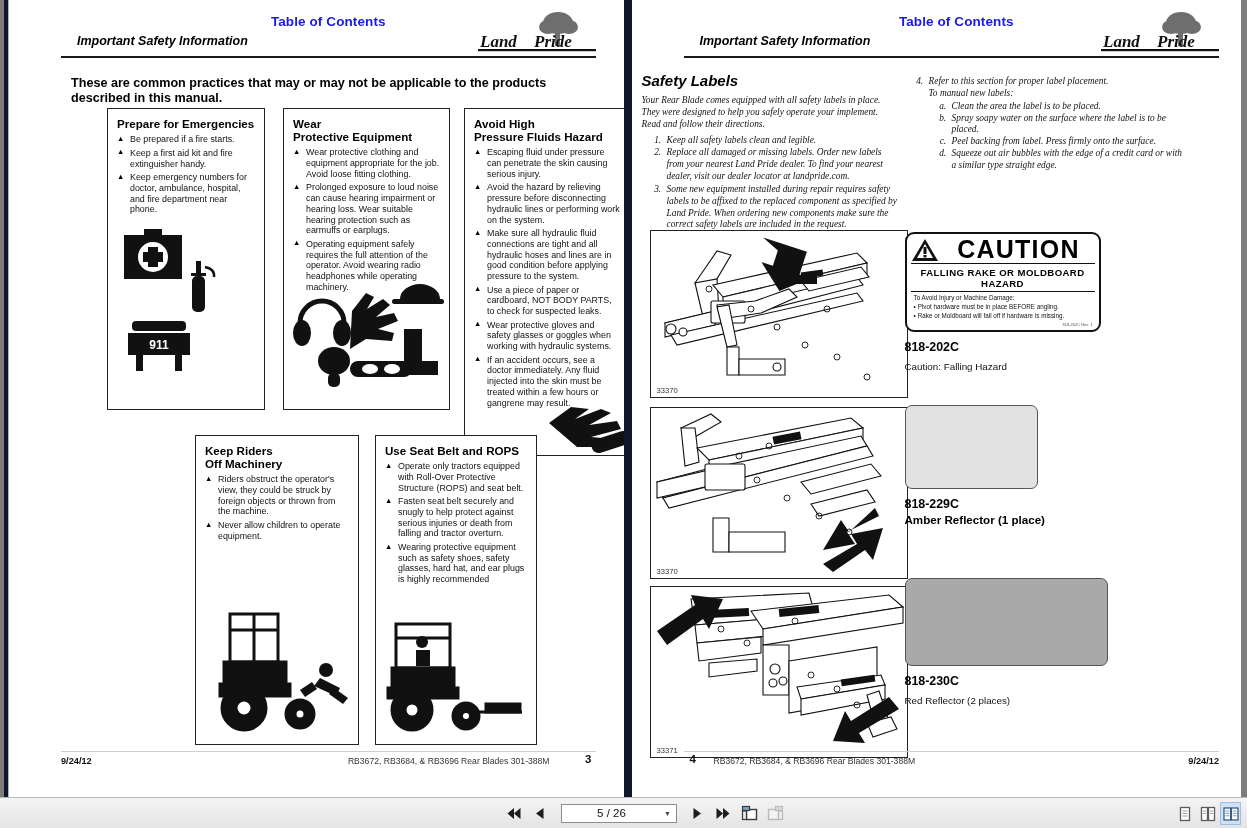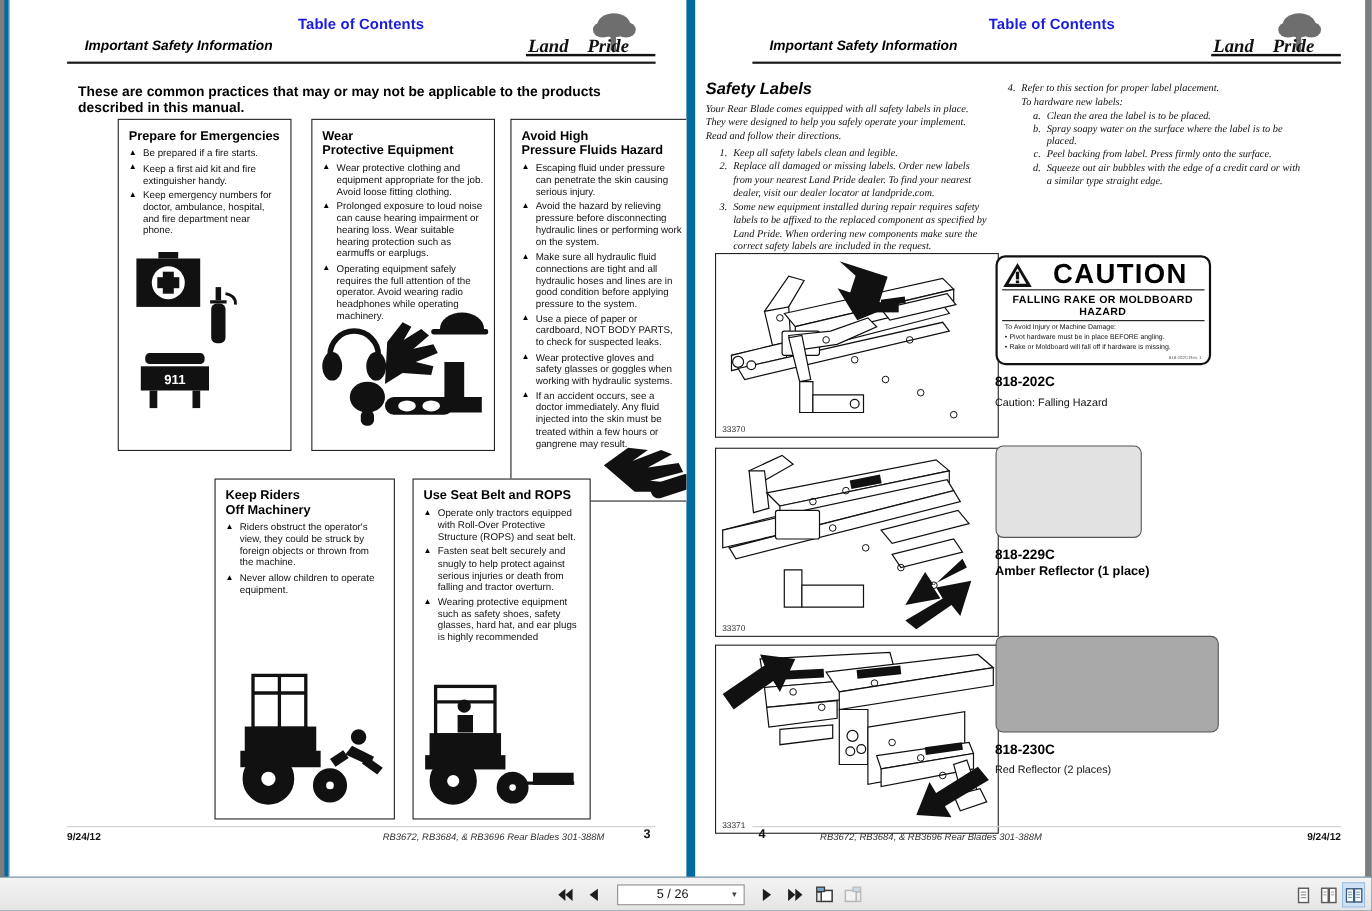--- a/index.html
+++ b/index.html
@@ -6,21 +6,21 @@
   html, body {
     margin: 0; padding: 0;
     width: 1247px; height: 828px;
     background: #8a8a8a;
     font-family: "Liberation Sans", sans-serif;
     overflow: hidden;
   }
   #viewer {
     position: relative;
     width: 1247px; height: 828px;
-    background: #0369a1;
+    background: #0f172a;
   }
   #pages {
     position: absolute;
     left: 0; top: 0; right: 0;
     height: 797px;
     display: flex;
     gap: 4px;
     padding: 0;
   }
   .page {
@@ -93,21 +93,21 @@
   
   .art { position: absolute; }
 
   
   .pg-foot {
     position: absolute; left: 52px; right: 28px; bottom: 26px; height: 20px;
     border-top: 1px solid #cfcfcf;
     padding-top: 3px;
   }
   .foot-date  { position: absolute; font-size: 9.2px; font-weight: bold; color: #111; top: 4px; }
-  .foot-mid   { position: absolute; font-size: 8.6px; font-style: italic; color: #333; top: 4px; margin-left: 32px; }
+  .foot-mid   { position: absolute; font-size: 8.6px; color: #333; top: 4px; }
   .foot-num   { position: absolute; font-size: 11.5px; font-weight: bold; color: #111; top: 1px; }
   .page.left  .foot-date { left: 0; }
   .page.left  .foot-mid  { right: 46px; }
   .page.left  .foot-num  { right: 4px; }
   .page.right .foot-num  { left: 6px; }
   .page.right .foot-mid  { left: 30px; }
   .page.right .foot-date { right: 0; }
 
   
   .sec-title {
@@ -424,21 +424,21 @@
           <li>Keep all safety labels clean and legible.</li>
           <li>Replace all damaged or missing labels. Order new labels from your nearest Land Pride dealer. To find your nearest dealer, visit our dealer locator at landpride.com.</li>
           <li>Some new equipment installed during repair requires safety labels to be affixed to the replaced component as specified by Land Pride. When ordering new components make sure the correct safety labels are included in the request.</li>
         </ol>
       </div>
 
       <div class="sl-col2">
         <ol class="sl-list" start="4">
           <li>
             <div class="sl-note">Refer to this section for proper label placement.</div>
-            <div class="sl-note">To hardware new labels:</div>
+            <div class="sl-note">To manual new labels:</div>
             <ol class="sl-sub">
               <li>Clean the area the label is to be placed.</li>
               <li>Spray soapy water on the surface where the label is to be placed.</li>
               <li>Peel backing from label. Press firmly onto the surface.</li>
               <li>Squeeze out air bubbles with the edge of a credit card or with a similar type straight edge.</li>
             </ol>
           </li>
         </ol>
       </div>
 

